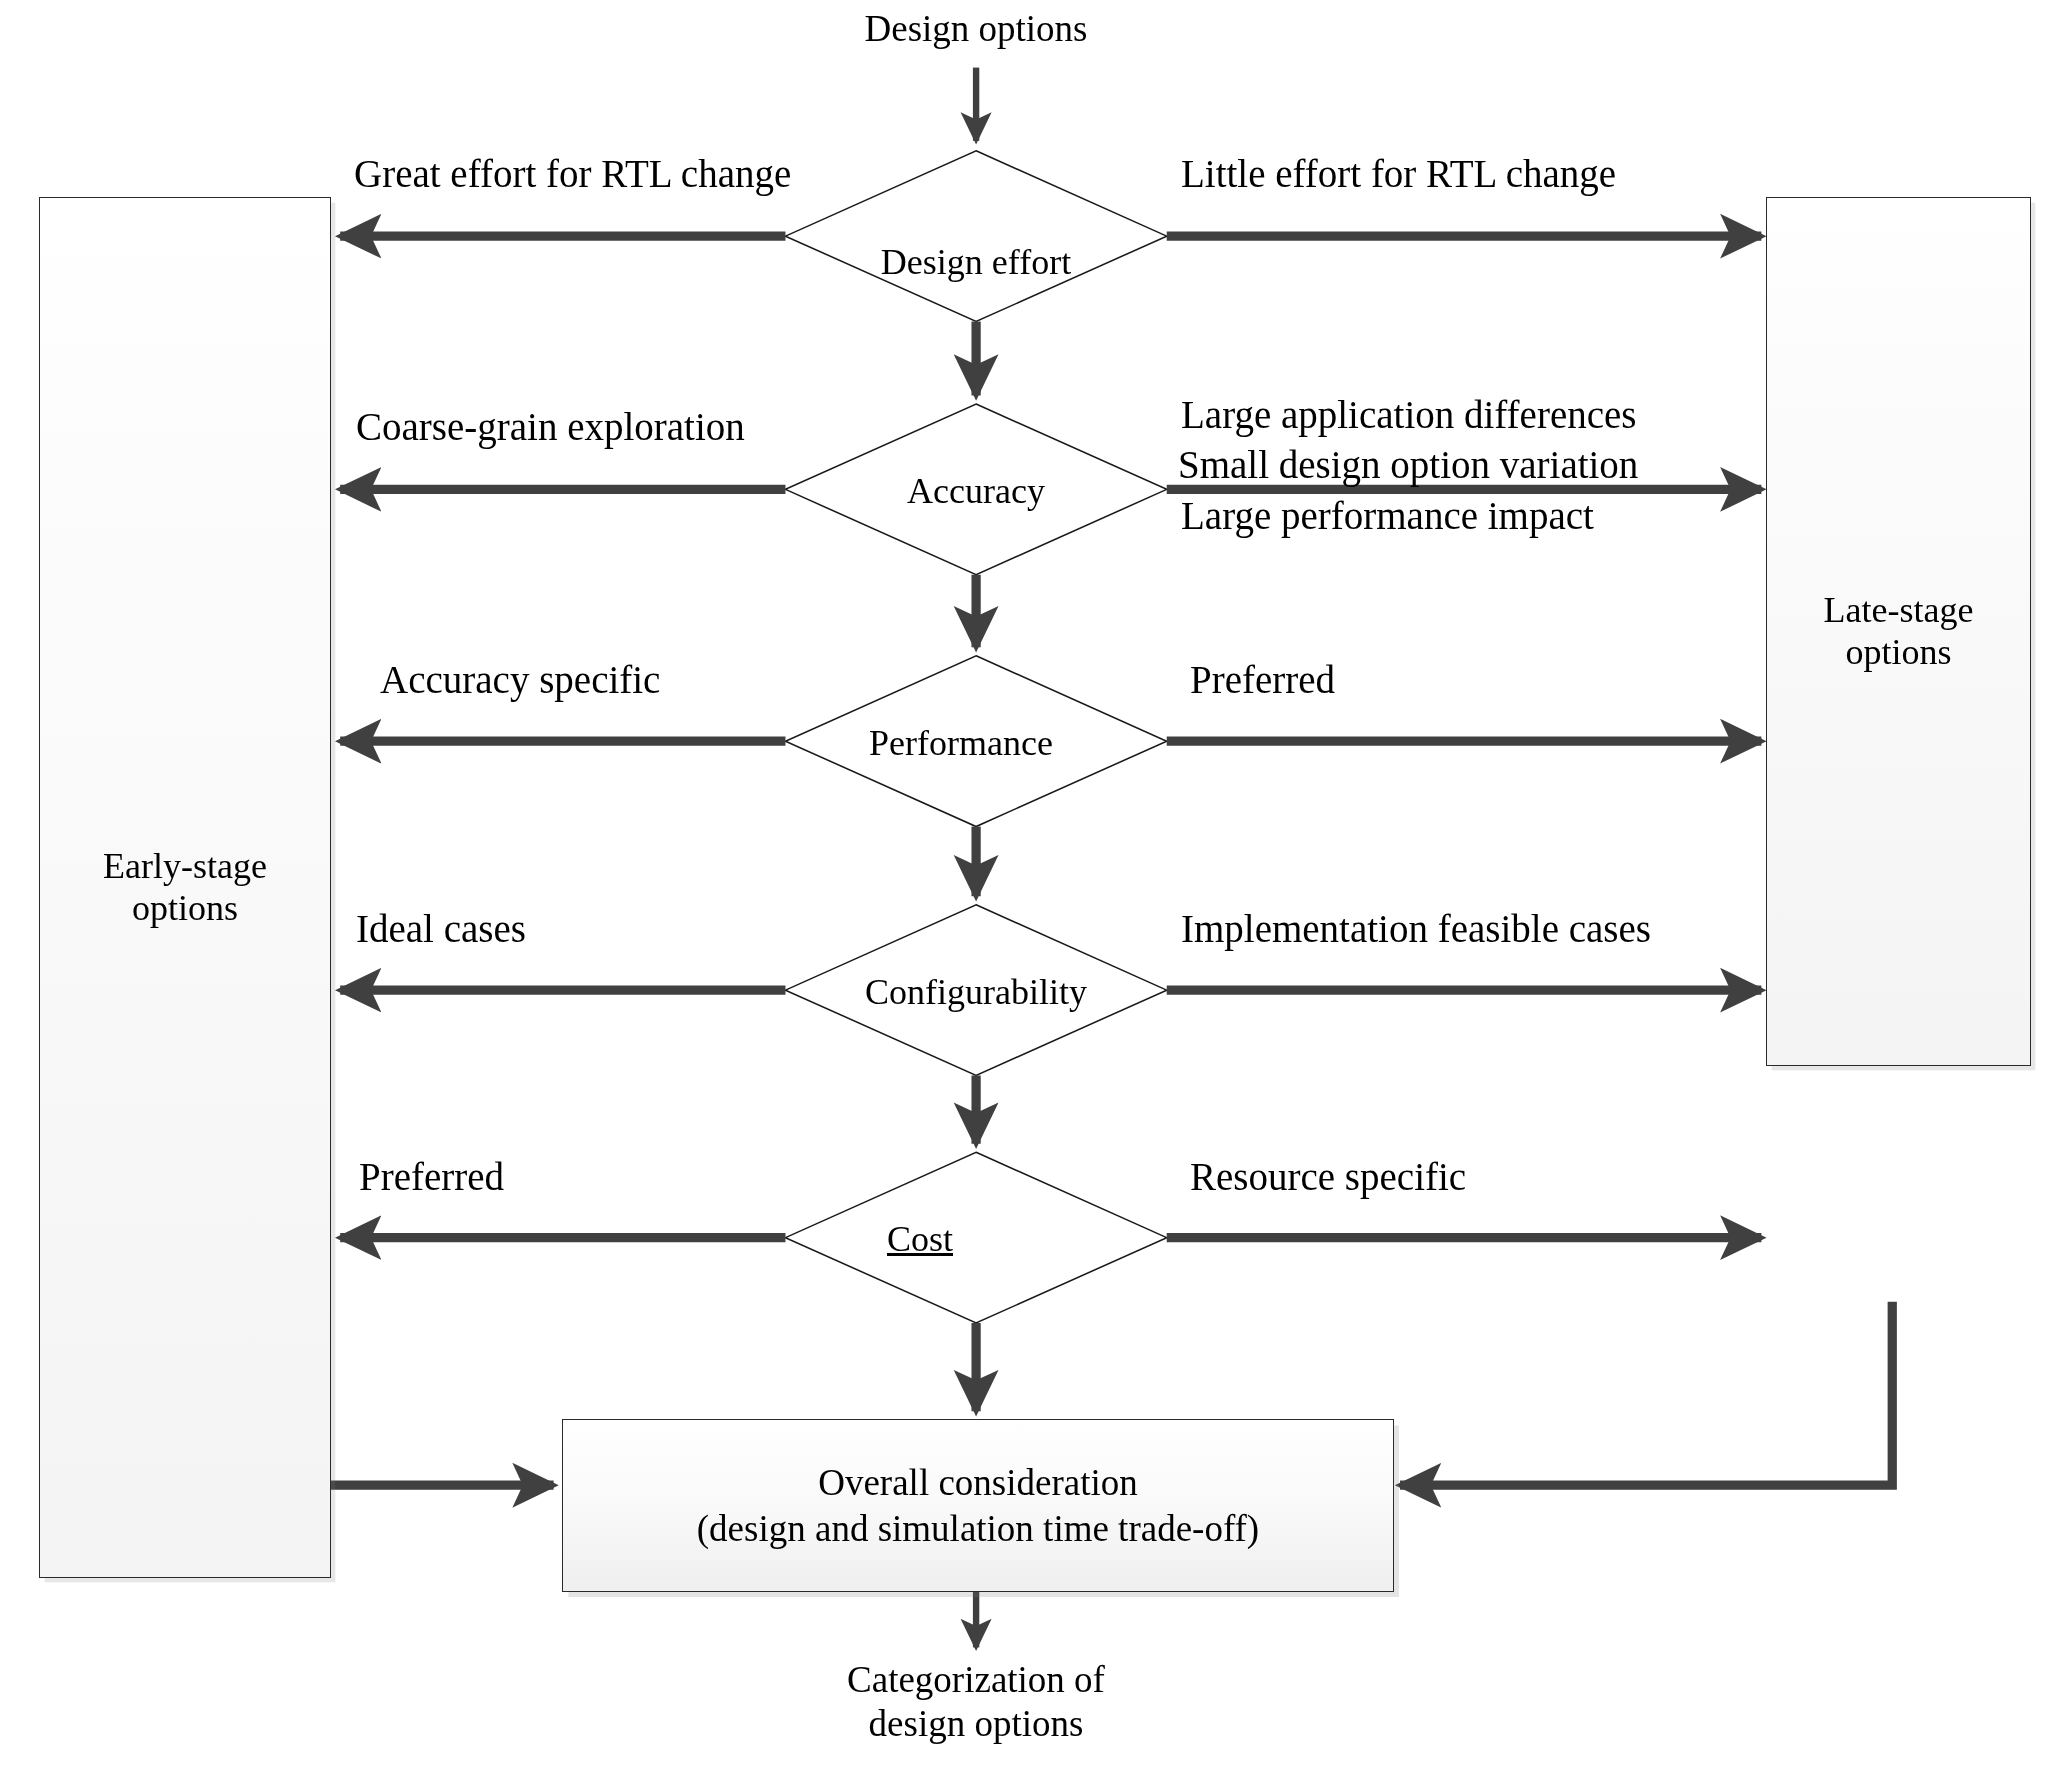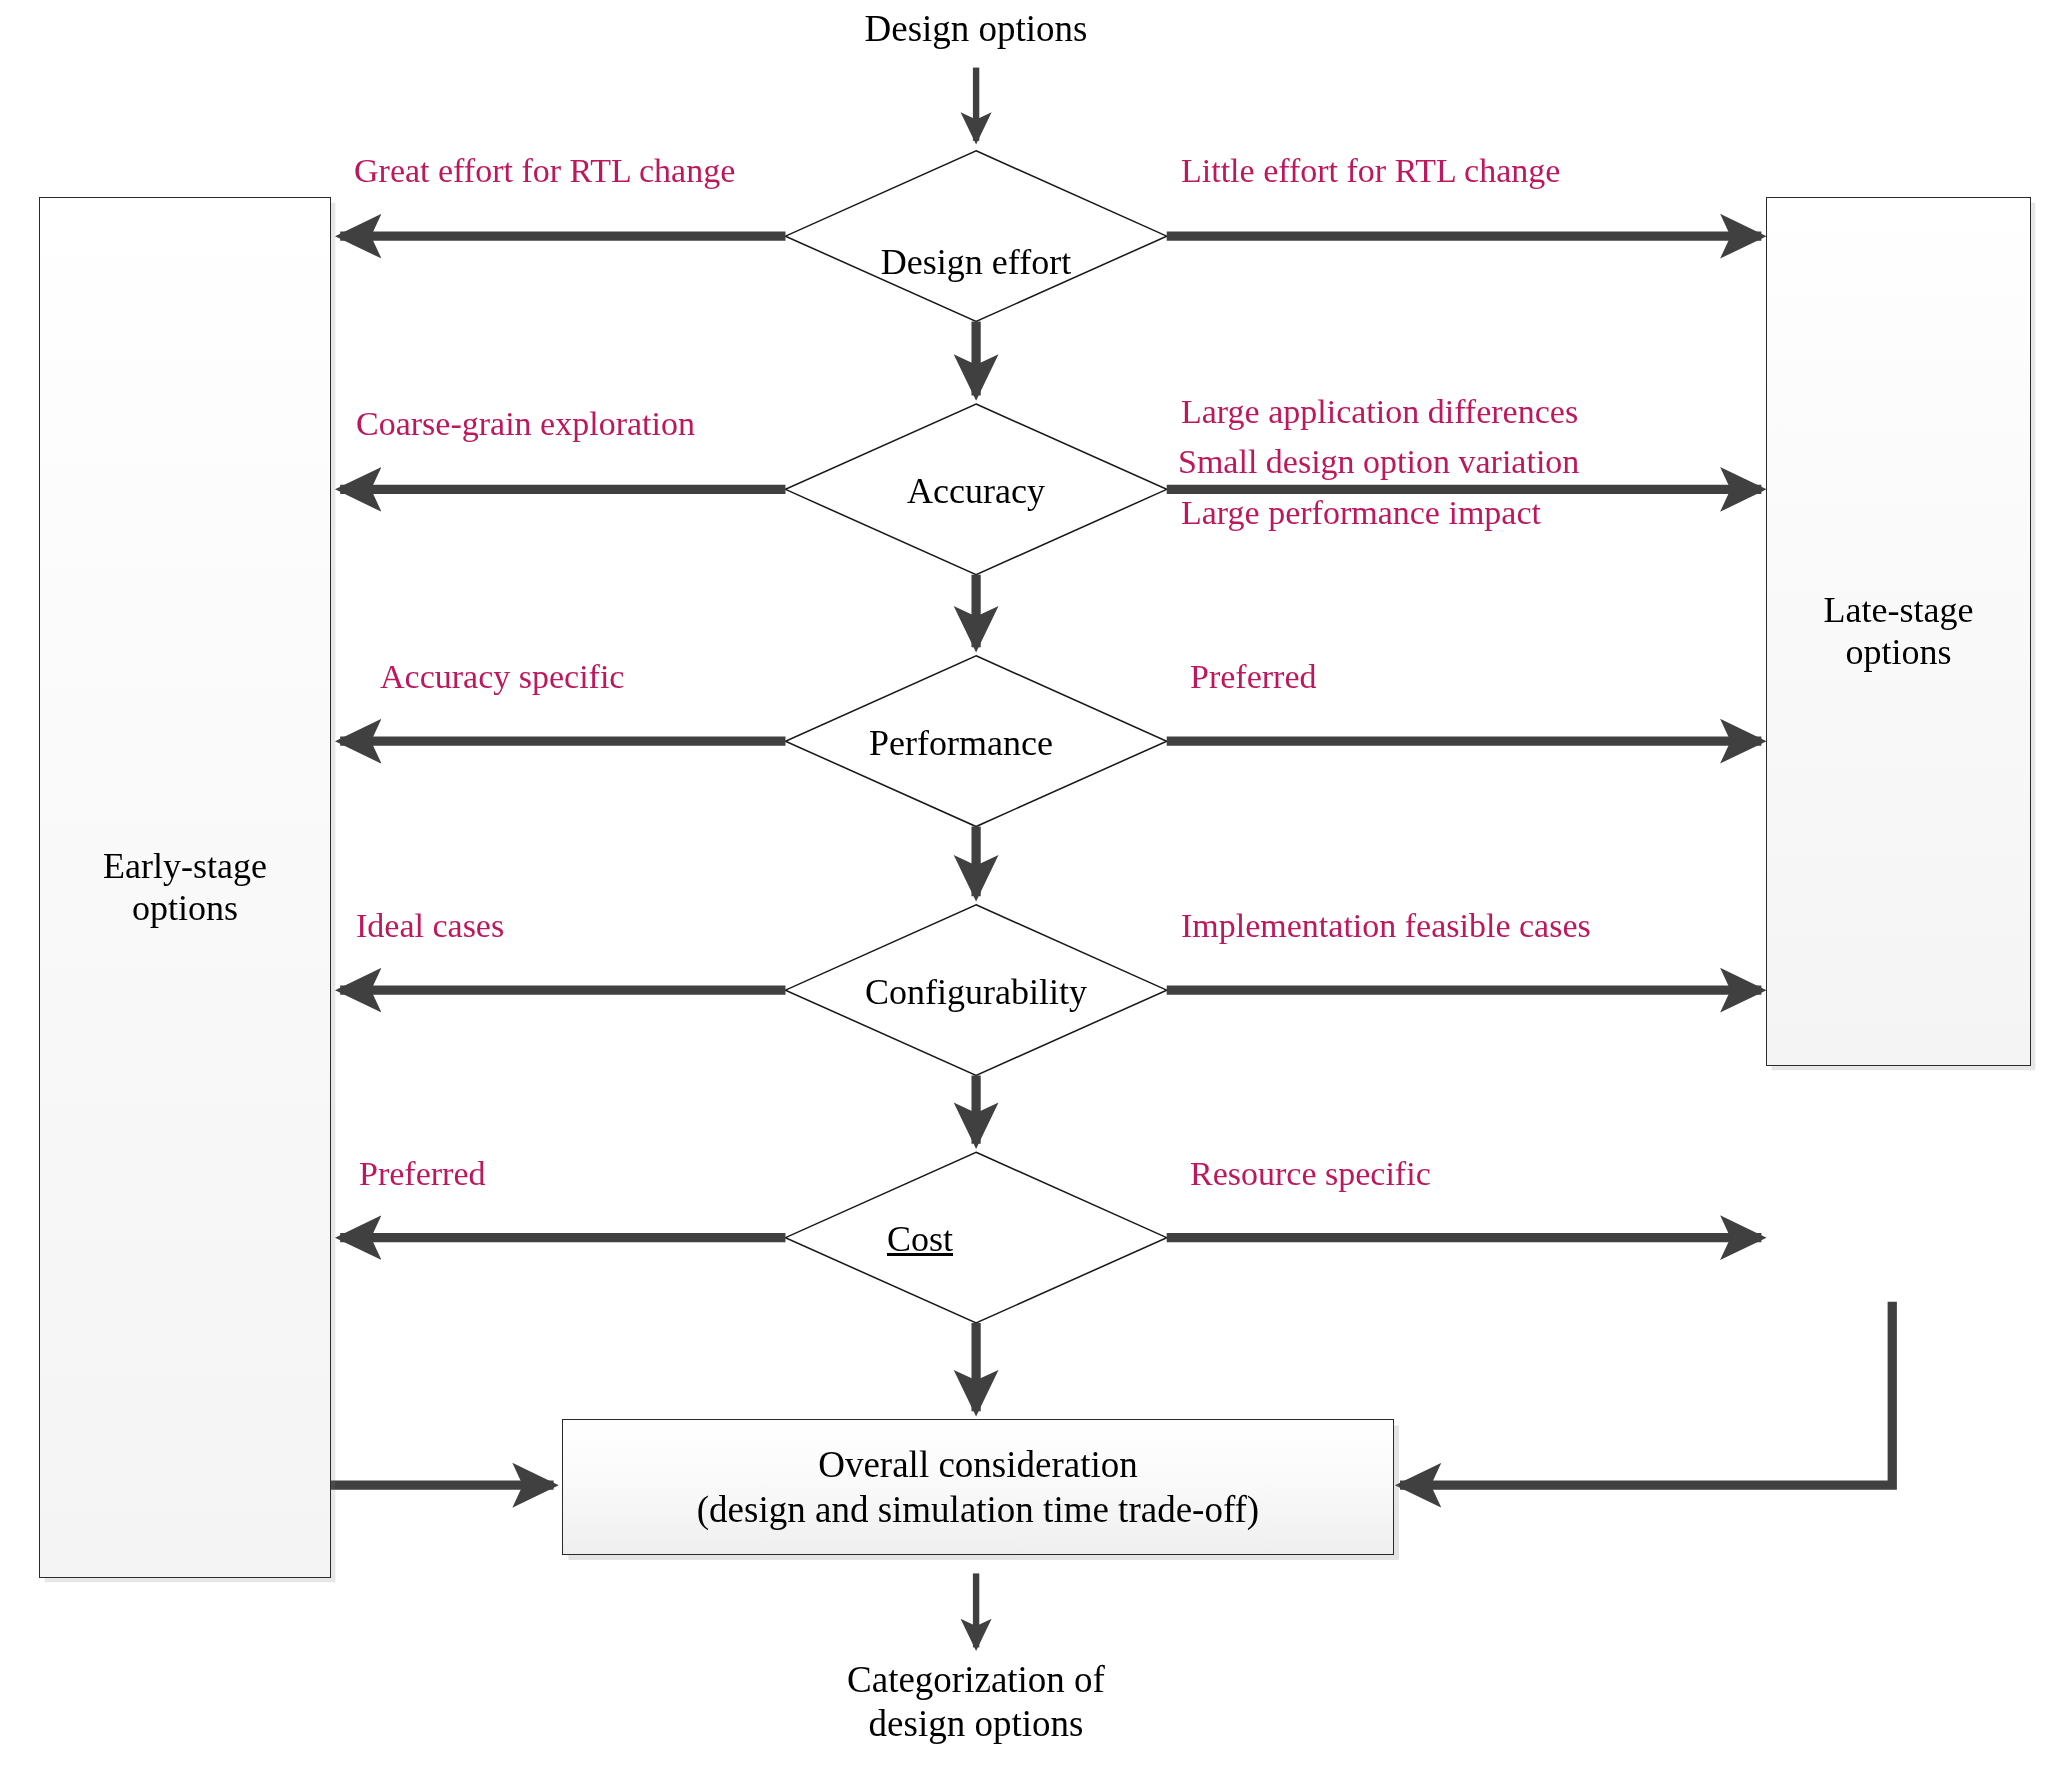--- a/index.html
+++ b/index.html
@@ -73,23 +73,23 @@
     color: #000000;
   }
   .floating-text {
     position: absolute;
     color: #000000;
     white-space: nowrap;
     text-align: center;
   }
   .edge-label {
     position: absolute;
-    color: #be185d;
+    color: #000000;
     white-space: nowrap;
-    font-size: 34px;
+    font-size: 39px;
     line-height: 1.0;
   }
   .dia-label {
     position: absolute;
     color: #000000;
     white-space: nowrap;
     font-size: 36px;
     text-align: center;
     transform: translate(-50%, -50%);
   }
@@ -151,21 +151,21 @@
     </div>
   </div>
 
   <div class="sidebox" style="left:1766px; top:197px; width:265px; height:869px;">
     <div class="sidebox-label">
       <span>Late-stage</span><br>
       <span>options</span>
     </div>
   </div>
 
-  <div class="bottombox" style="left:562px; top:1419px; width:832px; height:136px;">
+  <div class="bottombox" style="left:562px; top:1419px; width:832px; height:173px;">
     <div class="bottombox-label">
       <span>Overall consideration</span><br>
       <span>(design and simulation time trade-off)</span>
     </div>
   </div>
 
   <div class="dia-label" style="left:976px; top:250px;margin-top:12px;">Design effort</div>
   <div class="dia-label" style="left:976px; top:491px;">Accuracy</div>
   <div class="dia-label" style="left:961px; top:743px;">Performance</div>
   <div class="dia-label" style="left:976px; top:992px;">Configurability</div>

